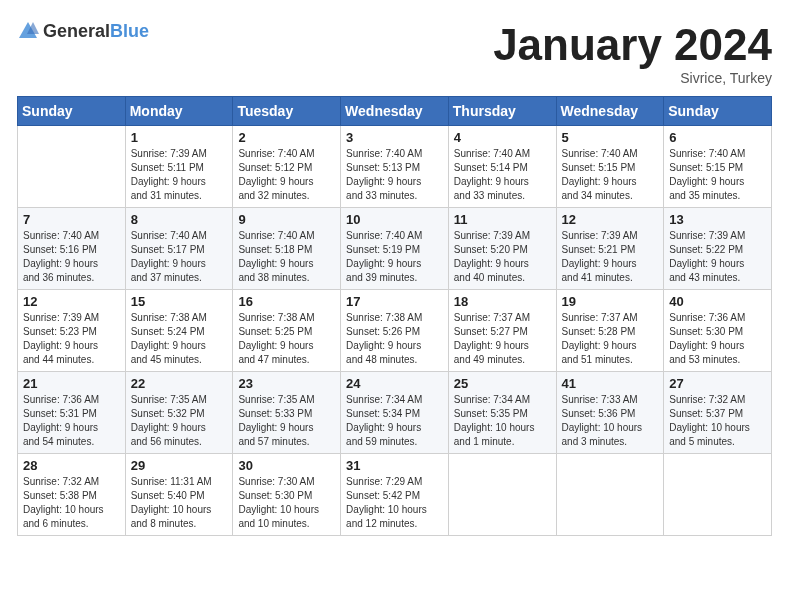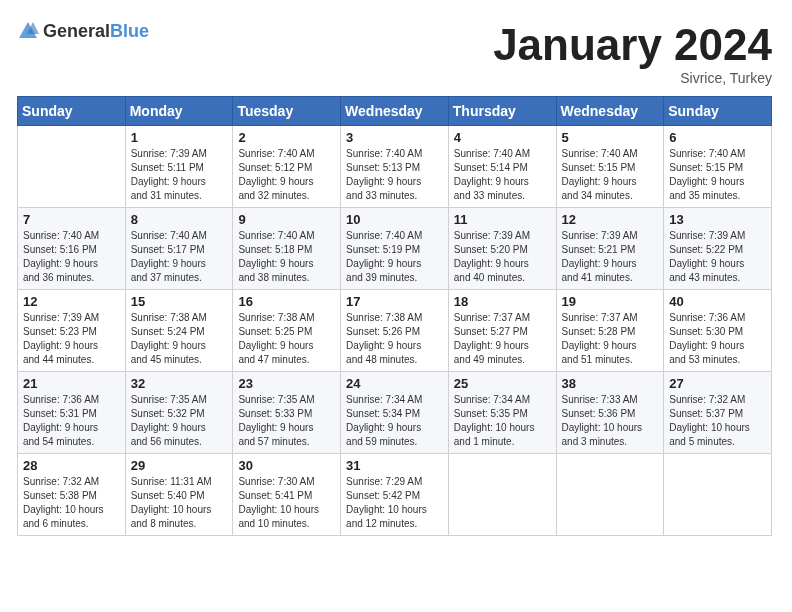--- a/index.html
+++ b/index.html
@@ -272,21 +272,21 @@
         </tr>
         <tr class="row-even">
           <td>
             <span class="day-number">21</span>
             <div class="day-info" style="white-space: pre-line;">Sunrise: 7:36 AM
 Sunset: 5:31 PM
 Daylight: 9 hours
 and 54 minutes.</div>
           </td>
           <td>
-            <span class="day-number">32</span>
+            <span class="day-number">22</span>
             <div class="day-info" style="white-space: pre-line;">Sunrise: 7:35 AM
 Sunset: 5:32 PM
 Daylight: 9 hours
 and 56 minutes.</div>
           </td>
           <td>
             <span class="day-number">23</span>
             <div class="day-info" style="white-space: pre-line;">Sunrise: 7:35 AM
 Sunset: 5:33 PM
 Daylight: 9 hours
@@ -300,21 +300,21 @@
 and 59 minutes.</div>
           </td>
           <td>
             <span class="day-number">25</span>
             <div class="day-info" style="white-space: pre-line;">Sunrise: 7:34 AM
 Sunset: 5:35 PM
 Daylight: 10 hours
 and 1 minute.</div>
           </td>
           <td>
-            <span class="day-number">38</span>
+            <span class="day-number">41</span>
             <div class="day-info" style="white-space: pre-line;">Sunrise: 7:33 AM
 Sunset: 5:36 PM
 Daylight: 10 hours
 and 3 minutes.</div>
           </td>
           <td>
             <span class="day-number">27</span>
             <div class="day-info" style="white-space: pre-line;">Sunrise: 7:32 AM
 Sunset: 5:37 PM
 Daylight: 10 hours
@@ -332,21 +332,21 @@
           <td>
             <span class="day-number">29</span>
             <div class="day-info" style="white-space: pre-line;">Sunrise: 11:31 AM
 Sunset: 5:40 PM
 Daylight: 10 hours
 and 8 minutes.</div>
           </td>
           <td>
             <span class="day-number">30</span>
             <div class="day-info" style="white-space: pre-line;">Sunrise: 7:30 AM
-Sunset: 5:41 PM
+Sunset: 5:30 PM
 Daylight: 10 hours
 and 10 minutes.</div>
           </td>
           <td>
             <span class="day-number">31</span>
             <div class="day-info" style="white-space: pre-line;">Sunrise: 7:29 AM
 Sunset: 5:42 PM
 Daylight: 10 hours
 and 12 minutes.</div>
           </td>

